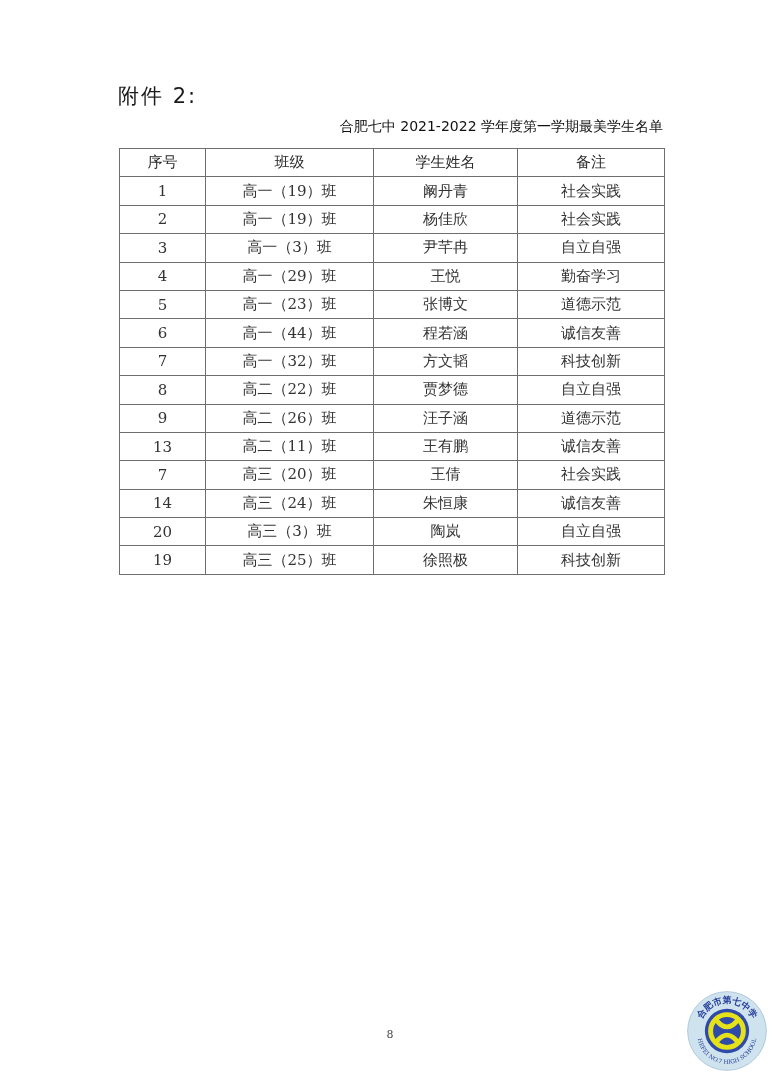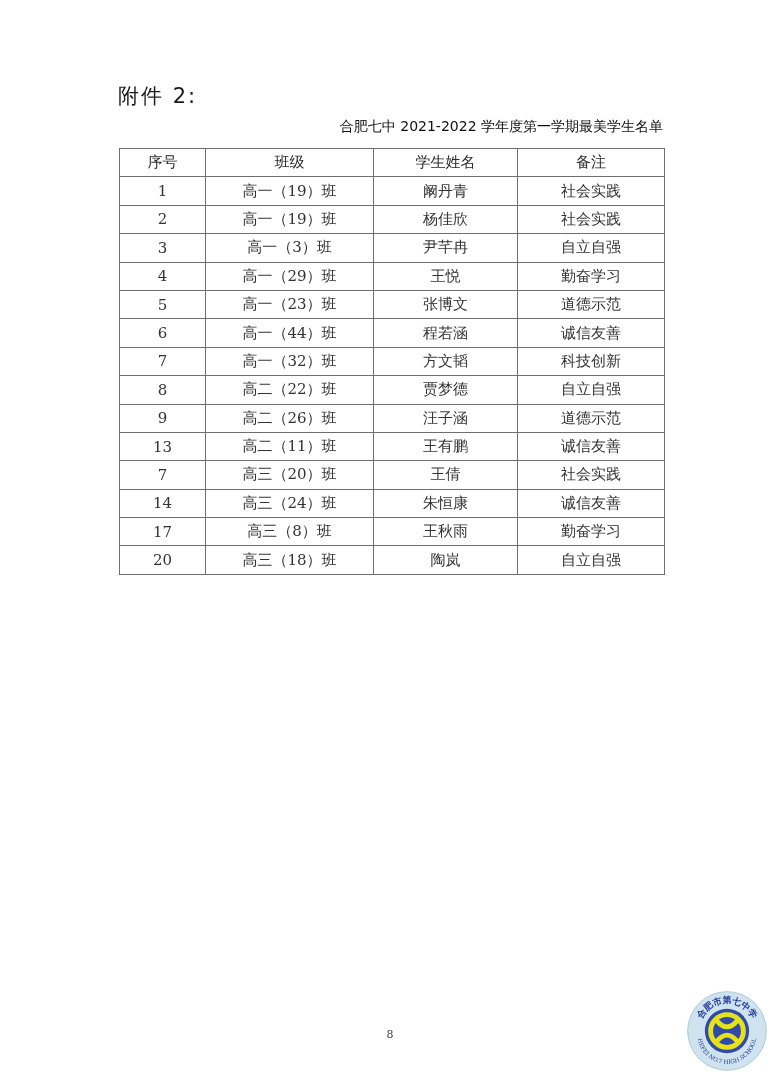--- a/index.html
+++ b/index.html
@@ -167,30 +167,30 @@
         <td>王倩</td>
         <td>社会实践</td>
       </tr>
       <tr>
         <td>14</td>
         <td>高三（24）班</td>
         <td>朱恒康</td>
         <td>诚信友善</td>
       </tr>
       <tr>
-        <td>17</td>
-        <td>高三（8）班</td>
-        <td>王秋雨</td>
-        <td>勤奋学习</td>
-      </tr>
-      <tr>
         <td>20</td>
-        <td>高三（18）班</td>
+        <td>高三（3）班</td>
         <td>陶岚</td>
         <td>自立自强</td>
+      </tr>
+      <tr>
+        <td>19</td>
+        <td>高三（25）班</td>
+        <td>徐照极</td>
+        <td>科技创新</td>
       </tr>
     </tbody>
 </table>
 
 <div class="page-number">8</div>
 
 <div class="school-logo">
   <svg viewBox="0 0 100 100" width="82" height="82">
     <defs>
       <path id="arcTop" d="M 16 50 A 34 34 0 0 1 84 50"></path>

